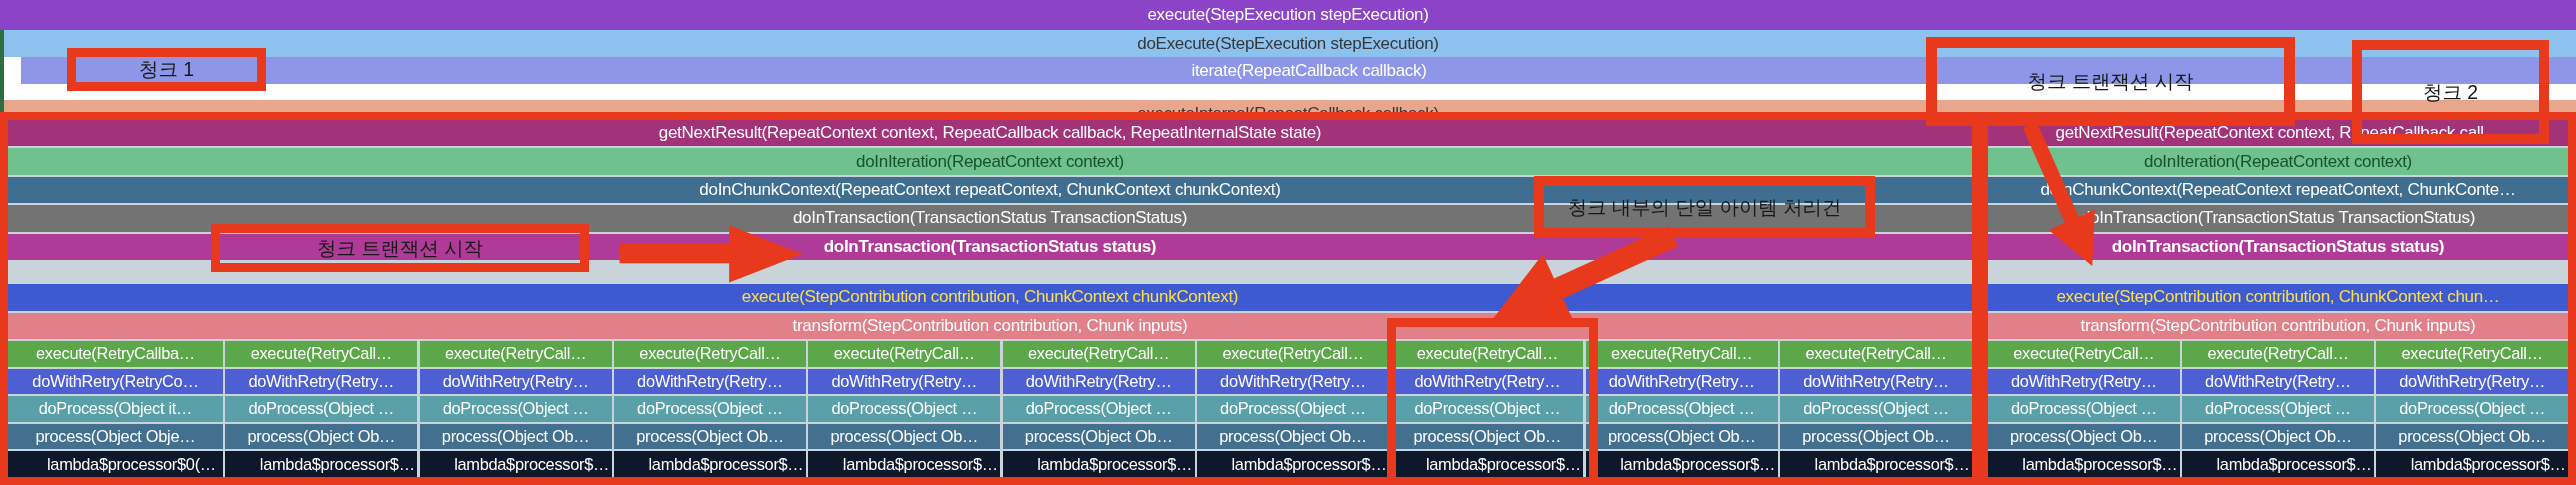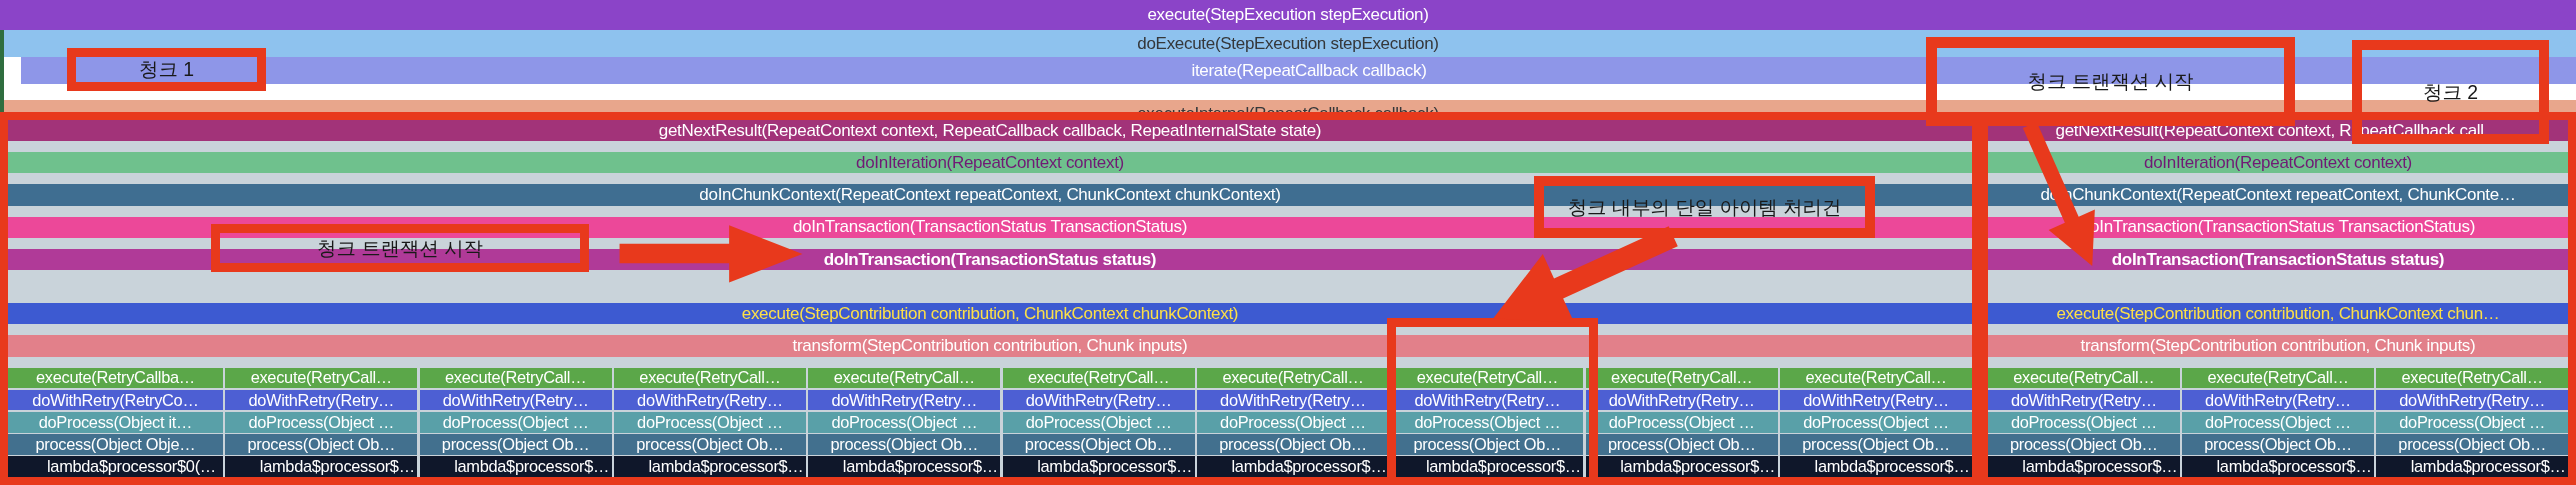--- a/index.html
+++ b/index.html
@@ -17,30 +17,30 @@
   
   .r1 { left:0; top:0;    width:2576px; height:30px; background:#8b44c8; color:#ffffff; }
   .r2 { left:0; top:30px; width:2576px; height:27px; background:#8ec2ee; color:#35373a; }
   .r3 { left:4px; top:57px; width:2576px; height:27px; background:#8e96e8; color:#ffffff;margin-left:17px; }
   .r4 { left:0; top:100px;width:2576px; height:28px; background:#e8a68c; color:#35373a; }
   .sliver { left:0; top:30px; width:4.2px; height:82px; background:#2f6e3f; }
 
   
   .frame {
     box-sizing:border-box; border:8.4px solid #e8391c; background:#c9d3da;
-    display:flex; flex-direction:column; gap:11px;
+    display:flex; flex-direction:column; gap:2px;
   }
   .frame-left  { left:0;      top:112px; width:1980px; height:373px; }
   .frame-right { left:1980px; top:112px; width:596px;  height:373px; }
 
   .stack-bar { flex:1; }
   .s1 { background:#a23379; color:#ffffff; }
-  .s2 { background:#6fc18d; color:#701a75; }
+  .s2 { background:#6fc18d; color:#14532d; }
   .s3 { background:#3f6e91; color:#ffffff; }
-  .s4 { background:#ec4899; color:#ffffff; }
+  .s4 { background:#737373; color:#ffffff; }
   .s5 { background:#b03a98; color:#ffffff;font-weight:bold; }
   .s6 { background:#3d5ad1; color:#fde047;margin-top:22px; }
   .s7 { background:#e2808a; color:#ffffff; }
 
   .cols { flex:5.15; display:flex; flex-direction:row; gap:2.5px; }
   .col  { flex:1; display:flex; flex-direction:column; gap:1.7px; min-width:0; }
   .col.wide { flex:1.12; }
   .cell { flex:1; color:#ffffff; font-size:16.4px; }
   .d0 { background:#5ba749; }
   .d1 { background:#4d5fd3; }

